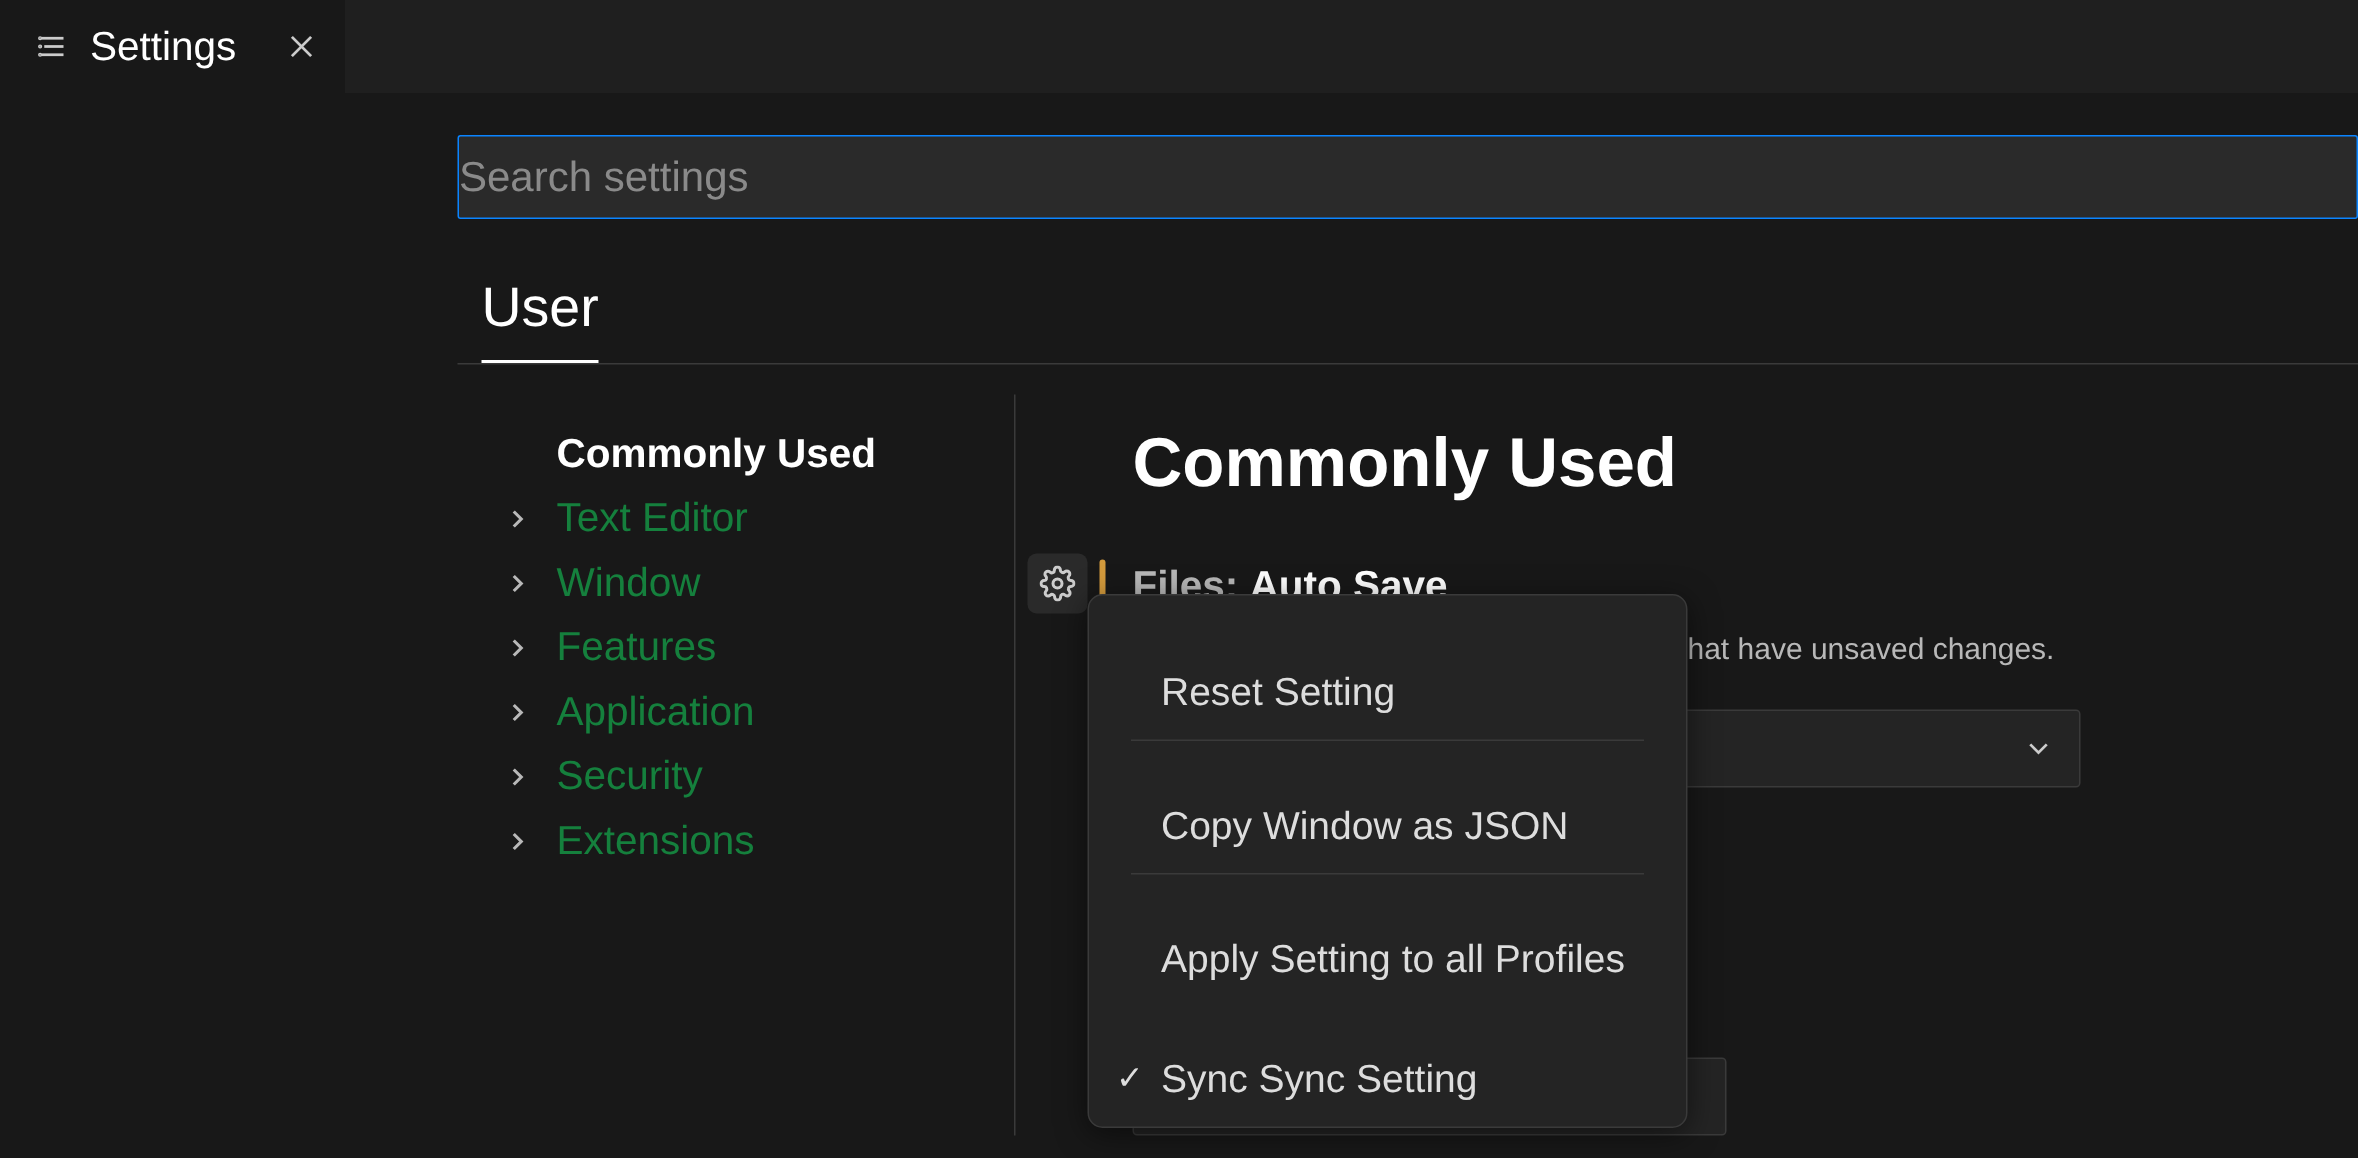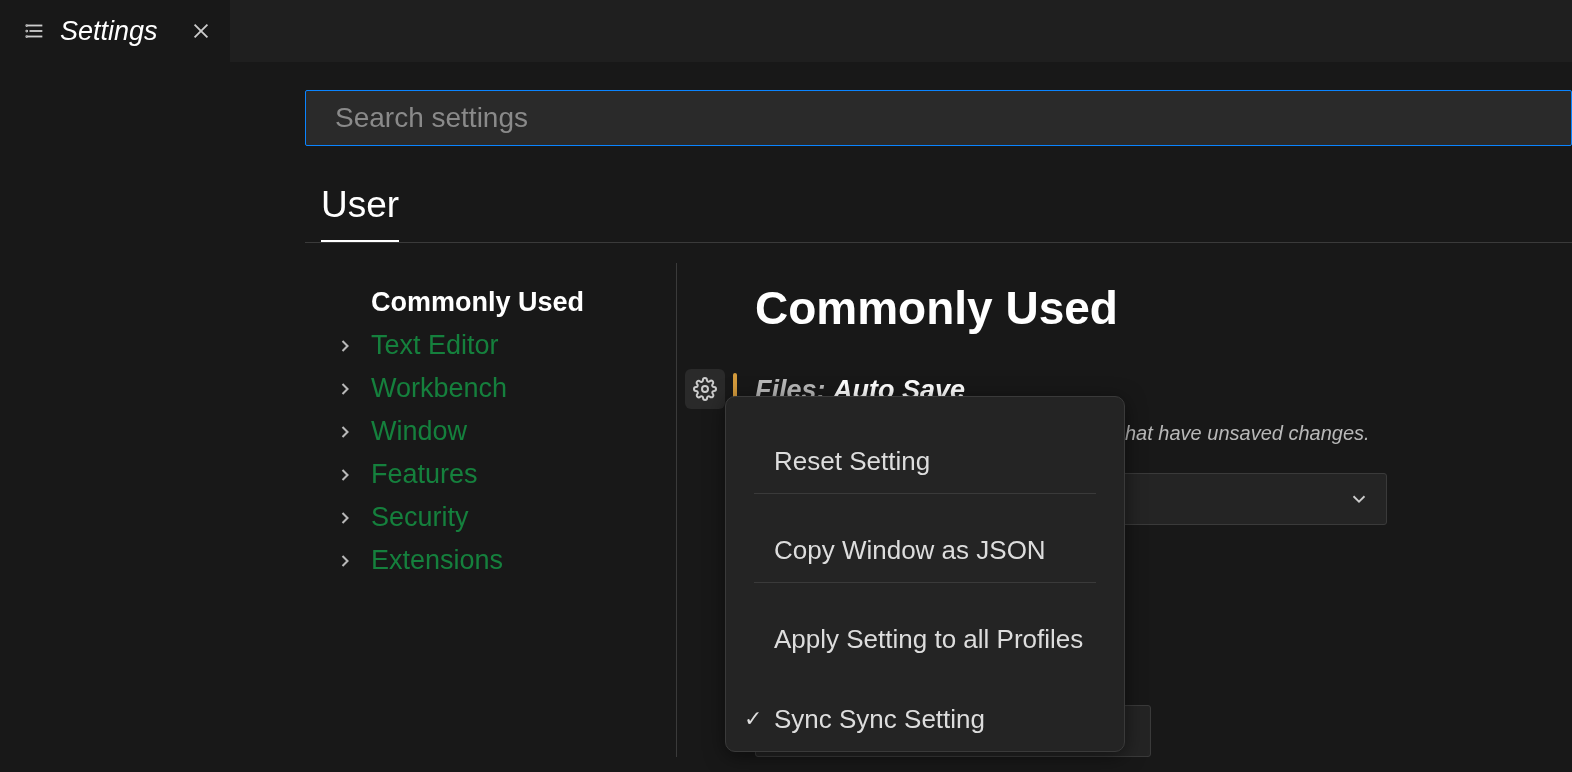--- a/index.html
+++ b/index.html
@@ -11,21 +11,20 @@
       height: 772px;
       overflow: hidden;
       position: relative;
     }
 
     
     .tab-bar {
       display: flex;
       background: #181818;
       height: 62px;
-      font-style: italic;
     }
     .tab {
       display: flex;
       align-items: center;
       padding: 0 18px 0 24px;
       background: #181818;
       gap: 14px;
       min-width: 230px;
     }
     .tab-icon {
@@ -70,21 +69,21 @@
     .search-wrap {
       margin-bottom: 30px;
     }
     .search-input {
       width: 100%;
       height: 56px;
       background: #2a2a2a;
       border: 1px solid #0a84ff;
       color: #ccc;
       font-size: 28px;
-      padding: 0 29px;
+      padding: 0 0;
       outline: none;
       border-radius: 2px;
     }
     .search-input::placeholder {
       color: #8a8a8a;
     }
 
     
     .scope-tabs {
       display: flex;
@@ -143,21 +142,20 @@
       font-size: 46px;
       font-weight: 700;
       color: #fff;
       margin-bottom: 40px;
     }
 
     
     .setting {
       position: relative;
       padding-left: 0;
-      font-style: italic;
     }
     .setting-gear {
       position: absolute;
       left: -70px;
       top: -6px;
       width: 40px;
       height: 40px;
       background: #2a2a2a;
       border-radius: 6px;
       display: flex;
@@ -307,37 +305,37 @@
               </svg>
           </span>
           <span>Text Editor</span>
         </div>
         <div class="tree-item">
           <span class="chevron">
             <svg width="20" height="20" viewBox="0 0 24 24" fill="none" stroke="currentColor" stroke-width="2.5">
                 <polyline points="9 6 15 12 9 18"></polyline>
               </svg>
           </span>
-          <span>Workbench</span>
-        </div>
-        <div class="tree-item">
-          <span class="chevron">
-            <svg width="20" height="20" viewBox="0 0 24 24" fill="none" stroke="currentColor" stroke-width="2.5">
-                <polyline points="9 6 15 12 9 18"></polyline>
-              </svg>
-          </span>
           <span>Window</span>
         </div>
         <div class="tree-item">
           <span class="chevron">
             <svg width="20" height="20" viewBox="0 0 24 24" fill="none" stroke="currentColor" stroke-width="2.5">
                 <polyline points="9 6 15 12 9 18"></polyline>
               </svg>
           </span>
           <span>Features</span>
+        </div>
+        <div class="tree-item">
+          <span class="chevron">
+            <svg width="20" height="20" viewBox="0 0 24 24" fill="none" stroke="currentColor" stroke-width="2.5">
+                <polyline points="9 6 15 12 9 18"></polyline>
+              </svg>
+          </span>
+          <span>Application</span>
         </div>
         <div class="tree-item">
           <span class="chevron">
             <svg width="20" height="20" viewBox="0 0 24 24" fill="none" stroke="currentColor" stroke-width="2.5">
                 <polyline points="9 6 15 12 9 18"></polyline>
               </svg>
           </span>
           <span>Security</span>
         </div>
         <div class="tree-item">

